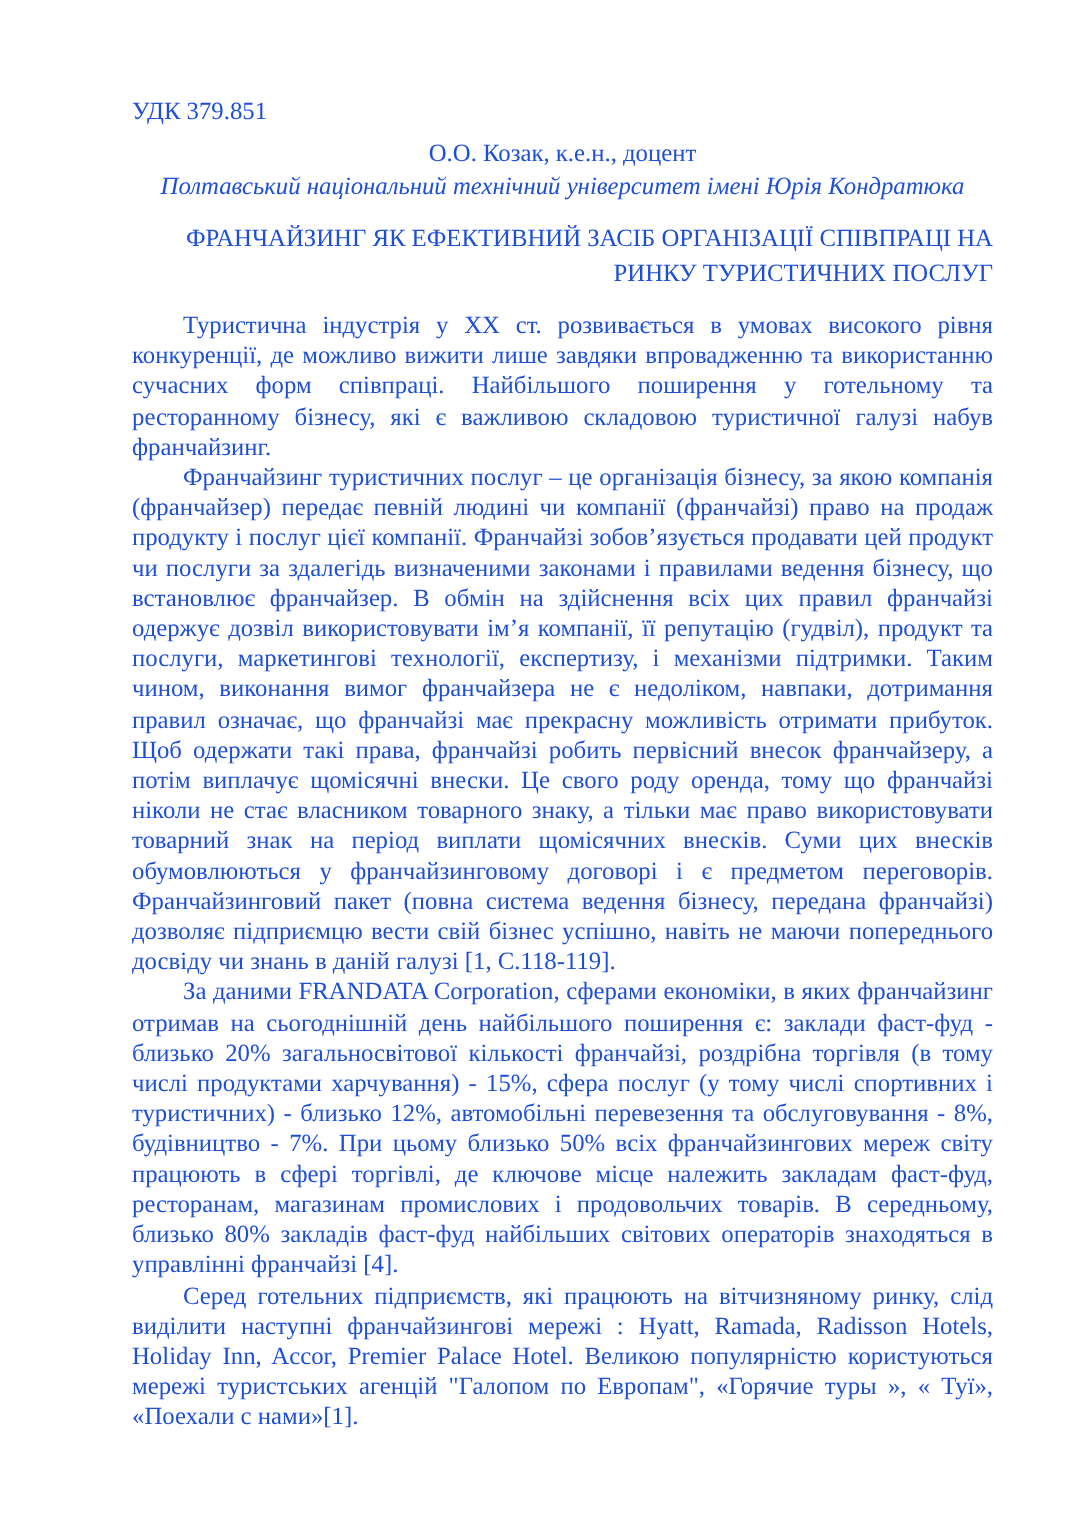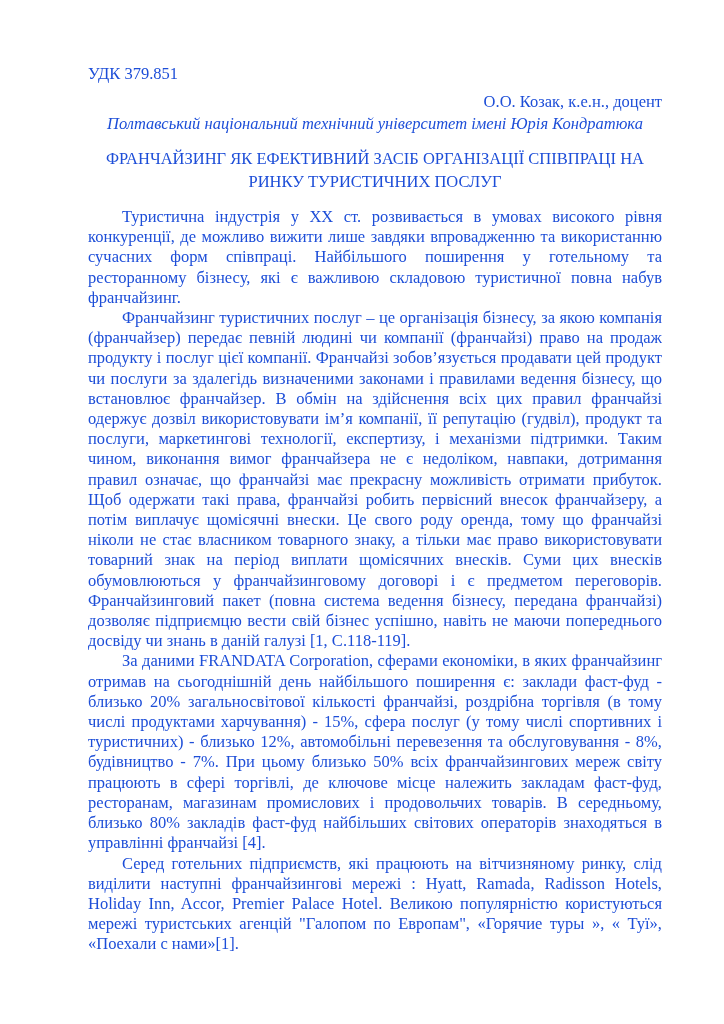--- a/index.html
+++ b/index.html
@@ -19,32 +19,32 @@
     font-size: 16.5px;
     color: #1d4ed8;
     overflow: hidden;
   }
   .udc {
     text-align: left;
     line-height: 20px;
   }
   .byline {
     margin-top: 7px;
-    text-align: right;
+    text-align: center;
     line-height: 22px;
     font-family: Liberation Serif, serif;
   }
   .affiliation {
     text-align: center;
     font-style: italic;
     line-height: 22px;
   }
   .title {
     margin: 12px 0 0 0;
-    text-align: center;
+    text-align: right;
     font-weight: normal;
     font-size: 16.5px;
     line-height: 23px;
   }
   .body {
     margin-top: 14px;
   }
   .body p {
     margin: 0;
     text-align: justify;
@@ -54,18 +54,18 @@
 </style>
 </head>
 <body>
 
 <div class="page">
   <div class="udc">УДК 379.851</div>
   <div class="byline">О.О. Козак, к.е.н., доцент</div>
   <div class="affiliation">Полтавський національний технічний університет імені Юрія Кондратюка</div>
   <div class="title">ФРАНЧАЙЗИНГ ЯК ЕФЕКТИВНИЙ ЗАСІБ ОРГАНІЗАЦІЇ СПІВПРАЦІ НА РИНКУ ТУРИСТИЧНИХ ПОСЛУГ</div>
   <div class="body">
-      <p>Туристична індустрія у XX ст. розвивається в умовах високого рівня конкуренції, де можливо вижити лише завдяки впровадженню та використанню сучасних форм співпраці. Найбільшого поширення у готельному та ресторанному бізнесу, які є важливою складовою туристичної повна набув франчайзинг.</p>
+      <p>Туристична індустрія у XX ст. розвивається в умовах високого рівня конкуренції, де можливо вижити лише завдяки впровадженню та використанню сучасних форм співпраці. Найбільшого поширення у готельному та ресторанному бізнесу, які є важливою складовою туристичної галузі набув франчайзинг.</p>
       <p>Франчайзинг туристичних послуг – це організація бізнесу, за якою компанія (франчайзер) передає певній людині чи компанії (франчайзі) право на продаж продукту і послуг цієї компанії. Франчайзі зобов’язується продавати цей продукт чи послуги за здалегідь визначеними законами і правилами ведення бізнесу, що встановлює франчайзер. В обмін на здійснення всіх цих правил франчайзі одержує дозвіл використовувати ім’я компанії, її репутацію (гудвіл), продукт та послуги, маркетингові технології, експертизу, і механізми підтримки. Таким чином, виконання вимог франчайзера не є недоліком, навпаки, дотримання правил означає, що франчайзі має прекрасну можливість отримати прибуток. Щоб одержати такі права, франчайзі робить первісний внесок франчайзеру, а потім виплачує щомісячні внески. Це свого роду оренда, тому що франчайзі ніколи не стає власником товарного знаку, а тільки має право використовувати товарний знак на період виплати щомісячних внесків. Суми цих внесків обумовлюються у франчайзинговому договорі і є предметом переговорів. Франчайзинговий пакет (повна система ведення бізнесу, передана франчайзі) дозволяє підприємцю вести свій бізнес успішно, навіть не маючи попереднього досвіду чи знань в даній галузі [1, С.118-119].</p>
       <p>За даними FRANDATA Corporation, сферами економіки, в яких франчайзинг отримав на сьогоднішній день найбільшого поширення є: заклади фаст-фуд - близько 20% загальносвітової кількості франчайзі, роздрібна торгівля (в тому числі продуктами харчування) - 15%, сфера послуг (у тому числі спортивних і туристичних) - близько 12%, автомобільні перевезення та обслуговування - 8%, будівництво - 7%. При цьому близько 50% всіх франчайзингових мереж світу працюють в сфері торгівлі, де ключове місце належить закладам фаст-фуд, ресторанам, магазинам промислових і продовольчих товарів. В середньому, близько 80% закладів фаст-фуд найбільших світових операторів знаходяться в управлінні франчайзі [4].</p>
       <p>Серед готельних підприємств, які працюють на вітчизняному ринку, слід виділити наступні франчайзингові мережі : Hyatt, Ramada, Radisson Hotels, Holiday Inn, Accor, Premier Palace Hotel.  Великою популярністю користуються мережі туристських агенцій "Галопом по Европам", «Горячие туры », « Туї», «Поехали с нами»[1].</p>
     </div>
 </div>
 
 </body></html>

